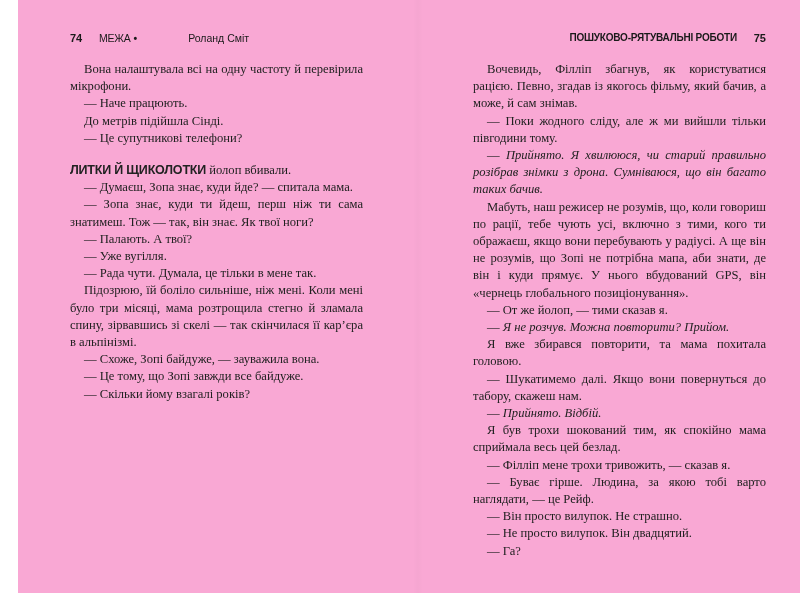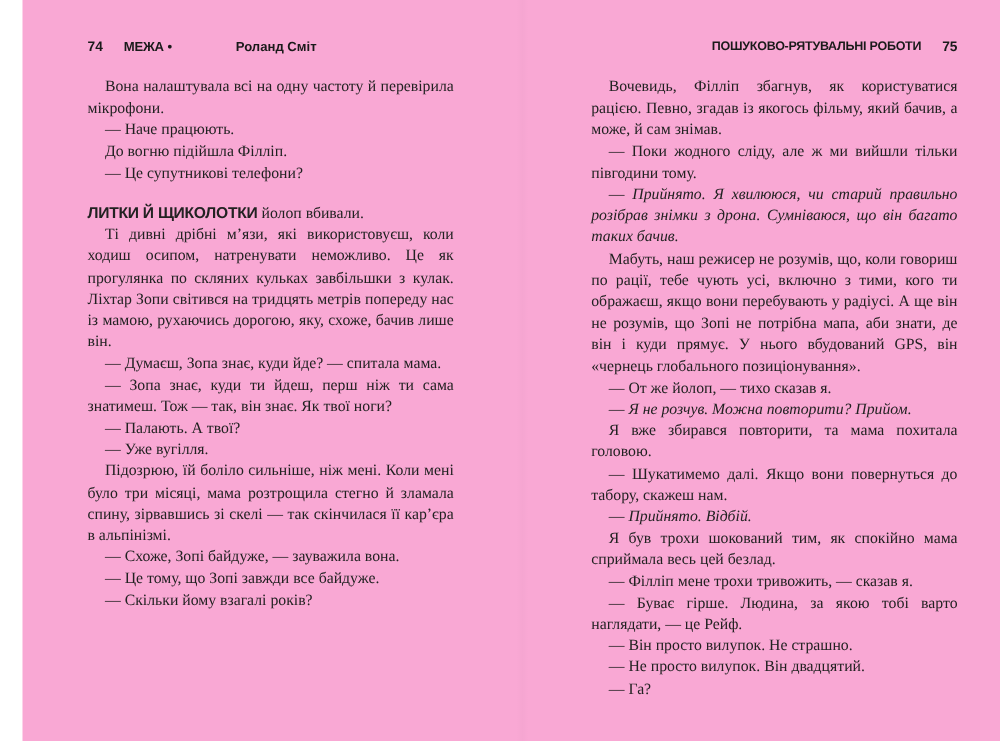--- a/index.html
+++ b/index.html
@@ -4,22 +4,22 @@
 <style>
   html, body { margin: 0; padding: 0; background: #ffffff; }
   body { width: 800px; height: 593px; overflow: hidden; position: relative; color: #1e1e1e; }
   .spread { position: absolute; left: 18px; top: 0; width: 800px; height: 593px; background: #f9a8d4; }
   .page { position: absolute; top: 0; height: 593px; }
   .page.left { left: 52px; width: 293px; }
   .page.right { left: 455px; width: 293px; }
   .running-head { position: absolute; top: 32px; left: 0; right: 0; height: 14px;
     font-family: "Liberation Sans", sans-serif; font-size: 10.5px; color: #1a1a1a; white-space: nowrap; }
   .running-head .num { font-weight: bold; font-size: 11px; }
-  .running-head .title { font-weight: bold; letter-spacing: -0.2px; }
-  .running-head .author { font-weight: bold; padding-left: 48px; }
+  .running-head .title { font-weight: normal; letter-spacing: -0.2px; }
+  .running-head .author { font-weight: normal; padding-left: 48px; }
   .running-head .bullet { font-weight: bold; }
   .left .running-head .num { position: absolute; left: 0; }
   .left .running-head .book { position: absolute; left: 29px; }
   .right .running-head .chapter { position: absolute; right: 29px; font-weight: bold; font-size: 10px; letter-spacing: -0.2px; }
   .right .running-head .num { position: absolute; right: 0; }
   .text { position: absolute; top: 61px; left: 0; right: 0;
     font-family: "Liberation Serif", serif; font-size: 12.6px; line-height: 17.2px; color: #222; }
   .text p { margin: 0; text-align: justify; text-indent: 14px; hyphens: manual; }
   .text p.noindent { text-indent: 0; }
   .text p i, .text .it { font-style: italic; }
@@ -36,31 +36,31 @@
   <div class="page left">
     <div class="running-head">
       <span class="num">74</span>
       <span class="book"><span class="title">МЕЖА</span> <span class="bullet">•</span> <span class="author">Роланд Сміт</span></span>
     </div>
 
     <div class="text">
       <div id="left-before">
           <p>Вона налаштувала всі на одну частоту й перевірила мікрофони.</p>
           <p>— Наче працюють.</p>
-          <p>До вогню підійшла Філліп.</p>
+          <p>До метрів підійшла Сінді.</p>
           <p>— Це супутникові телефони?</p>
         </div>
       <div class="section-break"></div>
       <p class="noindent"><span class="lead">ЛИТКИ Й ЩИКОЛОТКИ</span><span> йолоп вбивали.</span></p>
       <div id="left-after">
-          <p>Ті дивні дрібні м’язи, які використовуєш, коли ходиш осипом, натренувати неможливо. Це як прогулянка по скляних кульках завбільшки з кулак. Ліхтар Зопи світився на тридцять метрів попереду нас із мамою, рухаючись дорогою, яку, схоже, бачив лише він.</p>
           <p>— Думаєш, Зопа знає, куди йде? — спитала мама.</p>
           <p>— Зопа знає, куди ти йдеш, перш ніж ти сама знатимеш. Тож — так, він знає. Як твої ноги?</p>
           <p>— Палають. А твої?</p>
           <p>— Уже вугілля.</p>
+          <p>— Рада чути. Думала, це тільки в мене так.</p>
           <p>Підозрюю, їй боліло сильніше, ніж мені. Коли мені було три місяці, мама розтрощила стегно й зламала спину, зірвавшись зі скелі — так скінчилася її кар’єра в альпінізмі.</p>
           <p>— Схоже, Зопі байдуже, — зауважила вона.</p>
           <p>— Це тому, що Зопі завжди все байдуже.</p>
           <p>— Скільки йому взагалі років?</p>
         </div>
 
     </div>
   </div>
 
   <div class="gutter-shadow"></div>
@@ -69,21 +69,21 @@
     <div class="running-head">
       <span class="chapter">ПОШУКОВО-РЯТУВАЛЬНІ РОБОТИ</span>
       <span class="num">75</span>
     </div>
 
     <div class="text">
       <p>Вочевидь, Філліп збагнув, як користуватися рацією. Певно, згадав із якогось фільму, який бачив, а може, й сам знімав.</p>
       <p>— Поки жодного сліду, але ж ми вийшли тільки півгодини тому.</p>
       <p><span>— </span><i>Прийнято. Я хвилююся, чи старий правильно розібрав знімки з дрона. Сумніваюся, що він багато таких бачив.</i></p>
       <p>Мабуть, наш режисер не розумів, що, коли говориш по рації, тебе чують усі, включно з тими, кого ти ображаєш, якщо вони перебувають у радіусі. А ще він не розумів, що Зопі не потрібна мапа, аби знати, де він і куди прямує. У нього вбудований GPS, він «чернець глобального позиціонування».</p>
-      <p>— От же йолоп, — тихо сказав я.</p>
+      <p>— От же йолоп, — тими сказав я.</p>
       <p><span>— </span><i>Я не розчув. Можна повторити? Прийом.</i></p>
       <p>Я вже збирався повторити, та мама похитала головою.</p>
       <p>— Шукатимемо далі. Якщо вони повернуться до табору, скажеш нам.</p>
       <p><span>— </span><i>Прийнято. Відбій.</i></p>
       <p>Я був трохи шокований тим, як спокійно мама сприймала весь цей безлад.</p>
       <p>— Філліп мене трохи тривожить, — сказав я.</p>
       <p>— Буває гірше. Людина, за якою тобі варто наглядати, — це Рейф.</p>
       <p>— Він просто вилупок. Не страшно.</p>
       <p>— Не просто вилупок. Він двадцятий.</p>
       <p>— Га?</p>

